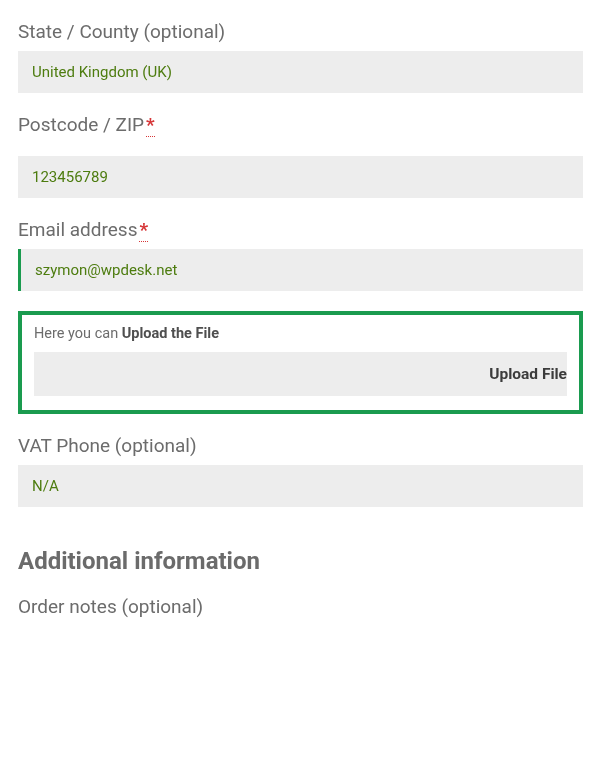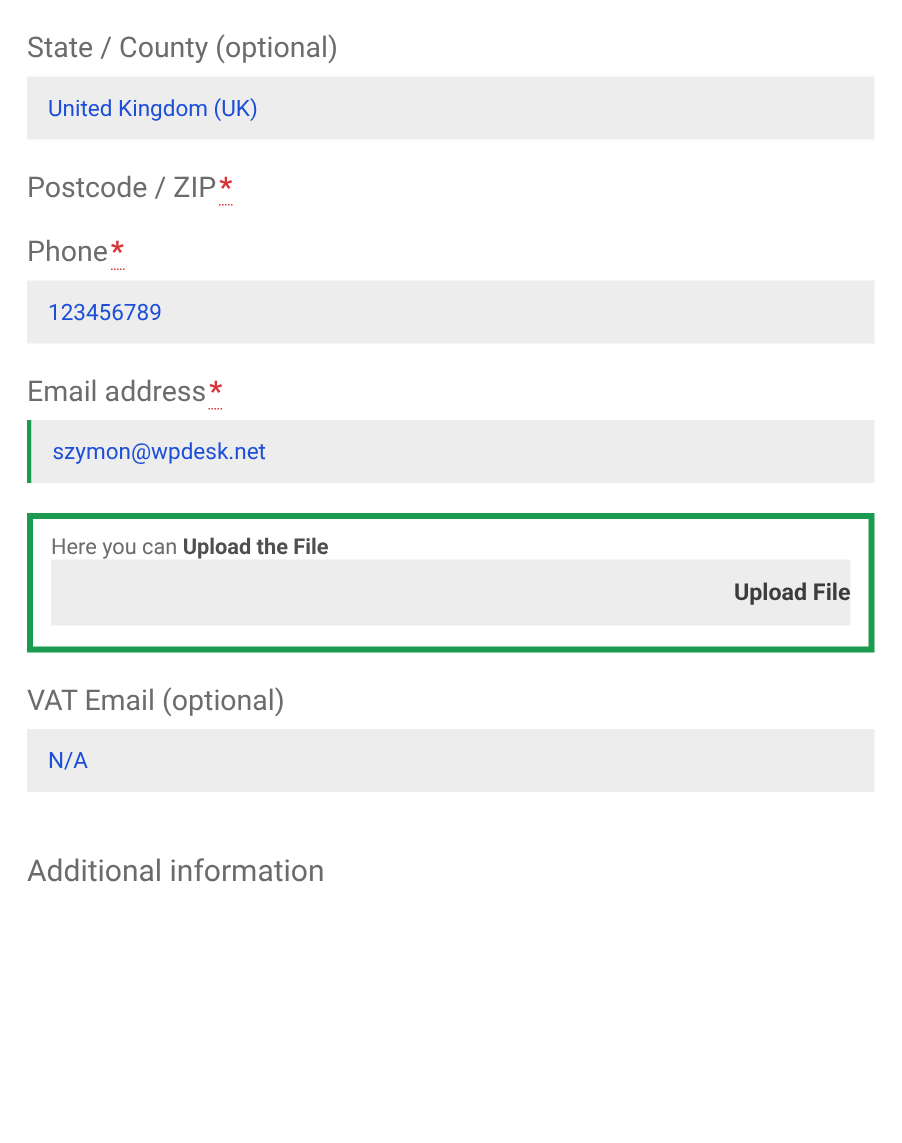--- a/index.html
+++ b/index.html
@@ -24,49 +24,50 @@
       border-bottom: 1px dotted #d63638;
       margin-left: 2px;
       font-weight: 700;
     }
     .input {
       width: 100%;
       background: #ededed;
       border: none;
       padding: 12px 14px;
       font-size: 15px;
-      color: #1d4ed8;
+      color: #4d7c0f;
       font-family: inherit;
     }
     .email-wrap { border-left: 3px solid #1a9b4f; }
     .upload-box {
       border: 4px solid #1a9b4f;
       padding: 10px 12px 14px 12px;
       margin-bottom: 20px;
     }
     .upload-hint {
       font-size: 14.5px;
       color: #6c6c6c;
+      margin-bottom: 10px;
     }
     .upload-hint b { color: #4f4f4f; font-weight: 700; }
     .upload-btn {
       width: 100%;
       background: #ededed;
       border: none;
       padding: 13px 0;
       font-size: 15.5px;
       font-weight: 700;
       color: #3c3c3c;
       cursor: pointer;
       font-family: inherit;
       text-align: right;
     }
     h2 {
-      font-size: 20px;
-      font-weight: 400;
+      font-size: 24px;
+      font-weight: 700;
       color: #6b6b6b;
       margin: 40px 0 20px 0;
     }
     textarea.input {
       min-height: 70px;
       resize: vertical;
       color: #9d9d9d;
     }
     textarea.input::placeholder { color: #9d9d9d; }
   </style>
@@ -78,43 +79,41 @@
   <input class="input" value="United Kingdom (UK)" style="">
 </div>
 
 <div class="form-row">
   <label>
     <span>Postcode / ZIP</span><span class="required">*</span>
   </label>
 </div>
 
 <div class="form-row">
-  <label>
-    <span>Phone</span><span class="required">*</span>
-  </label>
   <input class="input" value="123456789" style="">
 </div>
 
 <div class="form-row">
   <label>
     <span>Email address</span><span class="required">*</span>
   </label>
   <div class="email-wrap">
     <input class="input" value="szymon@wpdesk.net" style="">
   </div>
 </div>
 
 <div class="upload-box">
   <div class="upload-hint">
     <span>Here you can </span><b>Upload the File</b>
   </div>
   <button class="upload-btn">Upload File</button>
 </div>
 
 <div class="form-row">
-  <label>VAT Email (optional)</label>
+  <label>VAT Phone (optional)</label>
   <input class="input" value="N/A" style="">
 </div>
 
 <h2>Additional information</h2>
 
 <div class="form-row">
+  <label>Order notes (optional)</label>
 </div>
 
 </body></html>

